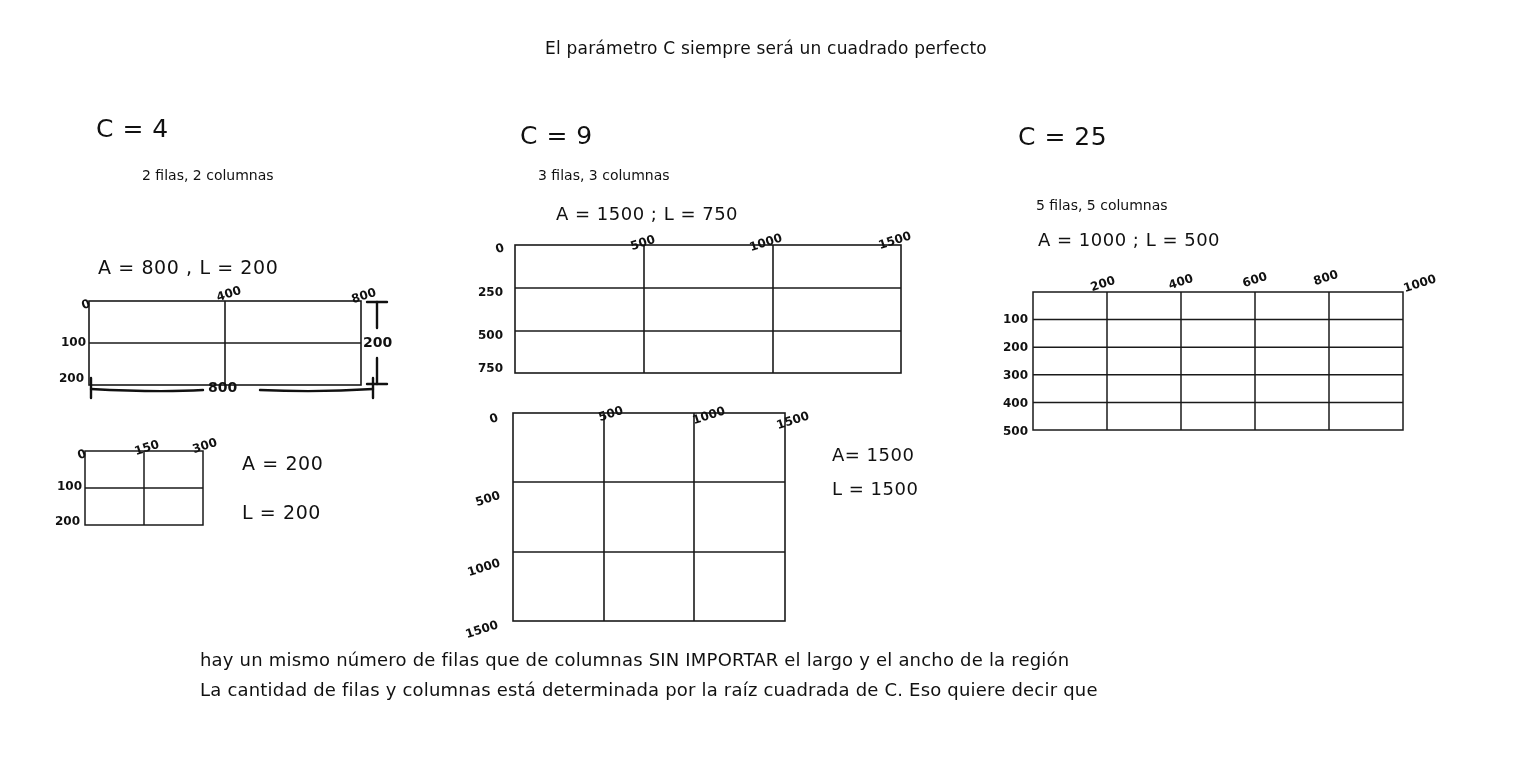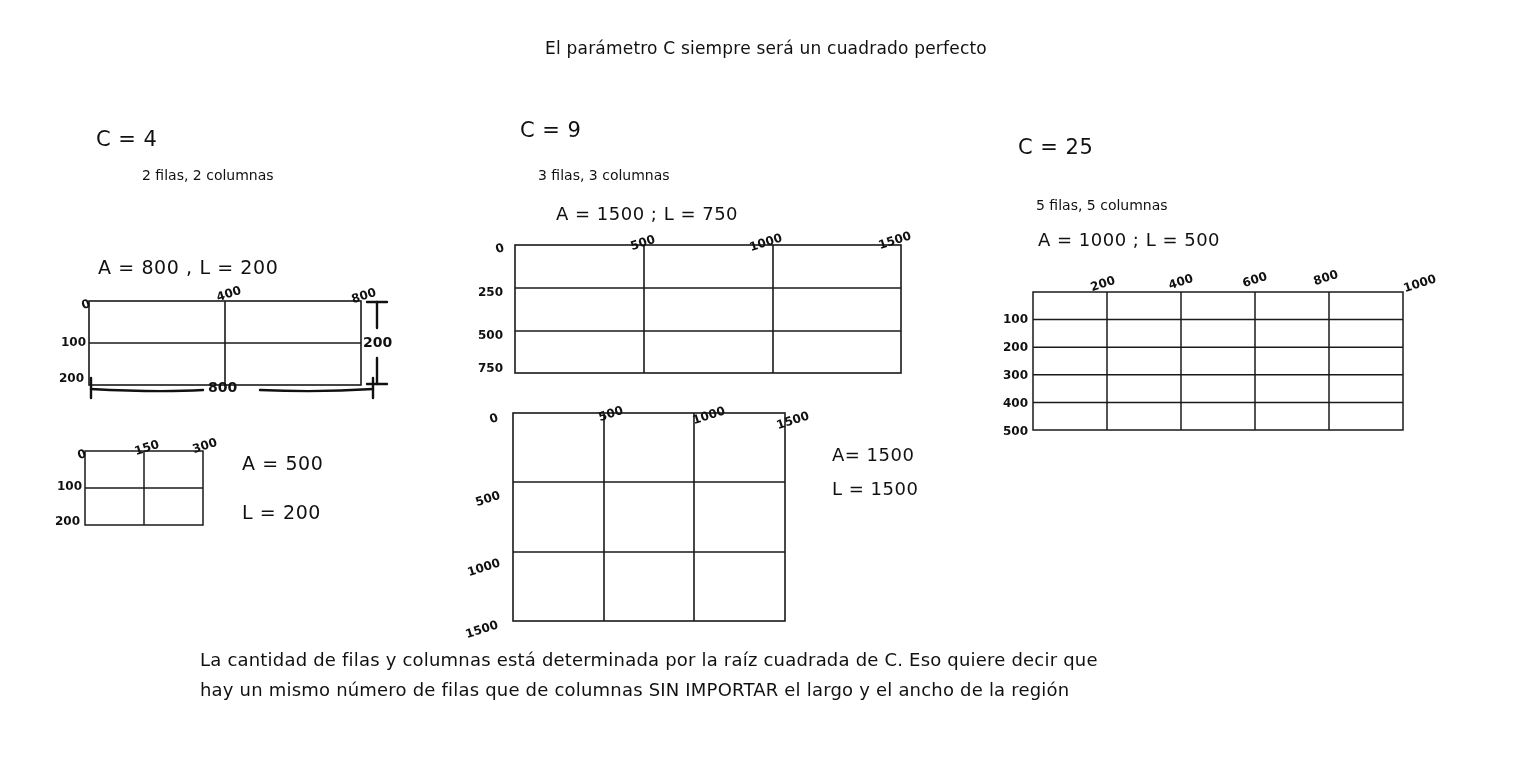--- a/index.html
+++ b/index.html
@@ -17,21 +17,21 @@
   }
   .abs { position: absolute; }
 
   .title {
     left: 0; right: 0; top: 38px;
     text-align: center;
     font-size: 17px;
     letter-spacing: .2px;
   }
 
-  .case-label { font-size: 21px; letter-spacing: .5px; margin-top: 13px; }
+  .case-label { font-size: 25px; letter-spacing: .5px; }
   .case-sub   { font-size: 14px; }
   .eq         { font-size: 19px; letter-spacing: .6px; }
   .eq-small   { font-size: 18px; letter-spacing: .5px; }
 
   .tick {
     font-size: 12px;
     font-weight: 700;
     white-space: nowrap;
   }
   .tick.rot { transform: rotate(-18deg); transform-origin: left bottom; }
@@ -106,24 +106,24 @@
       <line x1="60" y1="1" x2="60" y2="75"></line>
     </g>
   </svg>
 </div>
 <div class="abs tick rot" style="left:80px;  top:448px;">0</div>
 <div class="abs tick rot" style="left:137px; top:444px;">150</div>
 <div class="abs tick rot" style="left:195px; top:442px;">300</div>
 <div class="abs tick" style="left:57px; top:479px;">100</div>
 <div class="abs tick" style="left:55px; top:514px;">200</div>
 
-<div class="abs eq" style="left:242px; top:452px;">A = 500</div>
+<div class="abs eq" style="left:242px; top:452px;">A = 200</div>
 <div class="abs eq" style="left:242px; top:481px;margin-top:20px;">L = 200</div>
 
-<div class="abs case-label" style="left:520px; top:105px;">C = 9</div>
+<div class="abs case-label" style="left:520px; top:121px;">C = 9</div>
 <div class="abs case-sub" style="left:538px; top:167px;">3 filas, 3 columnas</div>
 
 <div class="abs eq-small" style="left:556px; top:203px;">A = 1500 ;  L = 750</div>
 
 <div class="abs" style="left:514px; top:244px;">
   <svg width="400" height="140" viewBox="0 0 400 140">
     <g stroke="#1a1a1a" stroke-width="1.6" fill="none">
       <rect x="1" y="1" width="386" height="128"></rect>
       <line x1="1" y1="44" x2="387" y2="44"></line>
       <line x1="1" y1="87" x2="387" y2="87"></line>
@@ -188,15 +188,15 @@
 <div class="abs tick rot" style="left:1316px; top:274px;">800</div>
 <div class="abs tick rot" style="left:1406px; top:281px;">1000</div>
 
 <div class="abs tick" style="left:1003px; top:312px;">100</div>
 <div class="abs tick" style="left:1003px; top:340px;">200</div>
 <div class="abs tick" style="left:1003px; top:368px;">300</div>
 <div class="abs tick" style="left:1003px; top:396px;">400</div>
 <div class="abs tick" style="left:1003px; top:424px;">500</div>
 
 <div class="abs footer">
+  <div>hay un mismo número de filas que de columnas SIN IMPORTAR el largo y el ancho de la región</div>
   <div>La cantidad de filas y columnas está determinada por la raíz cuadrada de C. Eso quiere decir que</div>
-  <div>hay un mismo número de filas que de columnas SIN IMPORTAR el largo y el ancho de la región</div>
 </div>
 
 </body></html>

